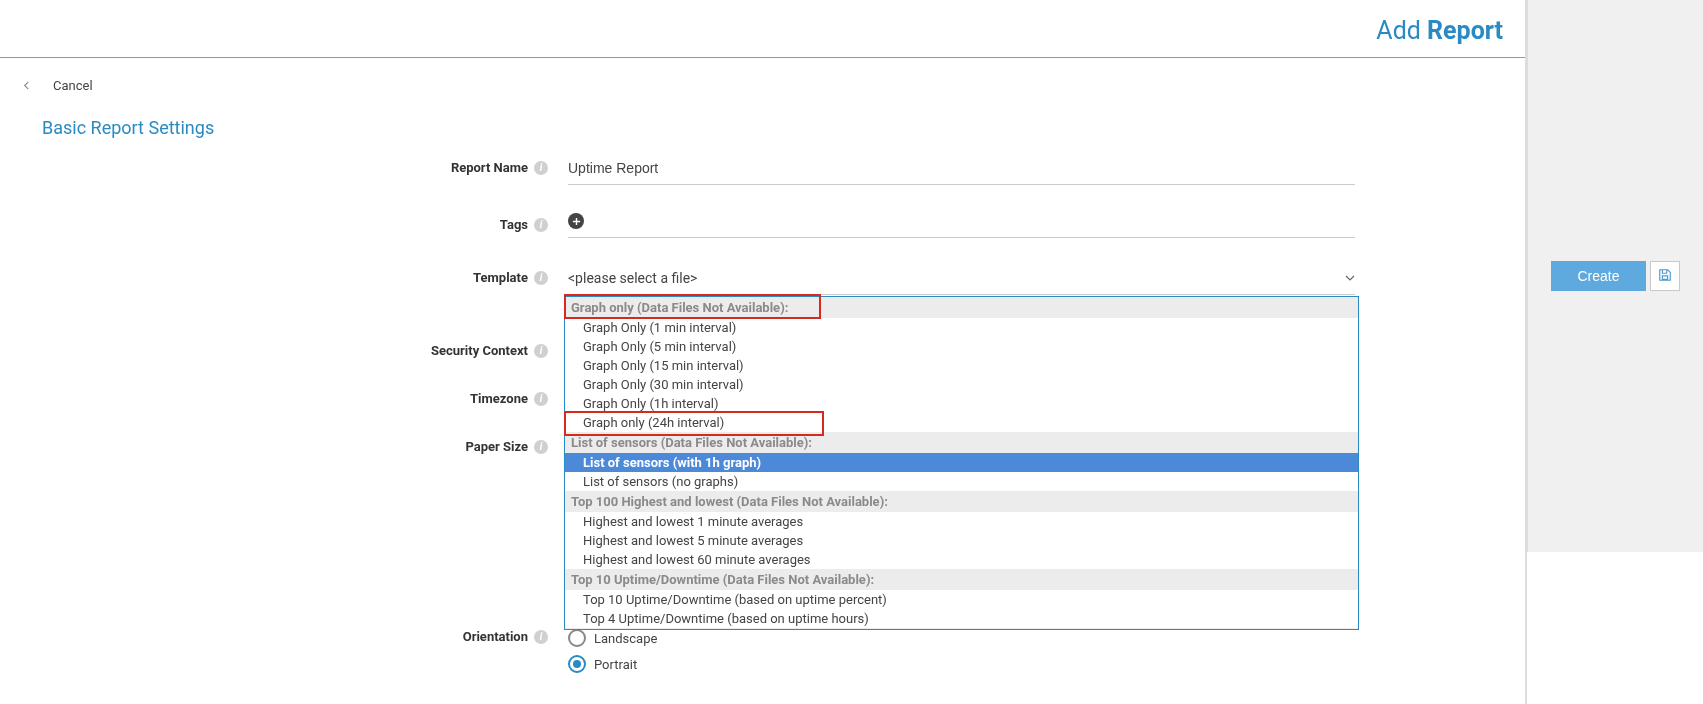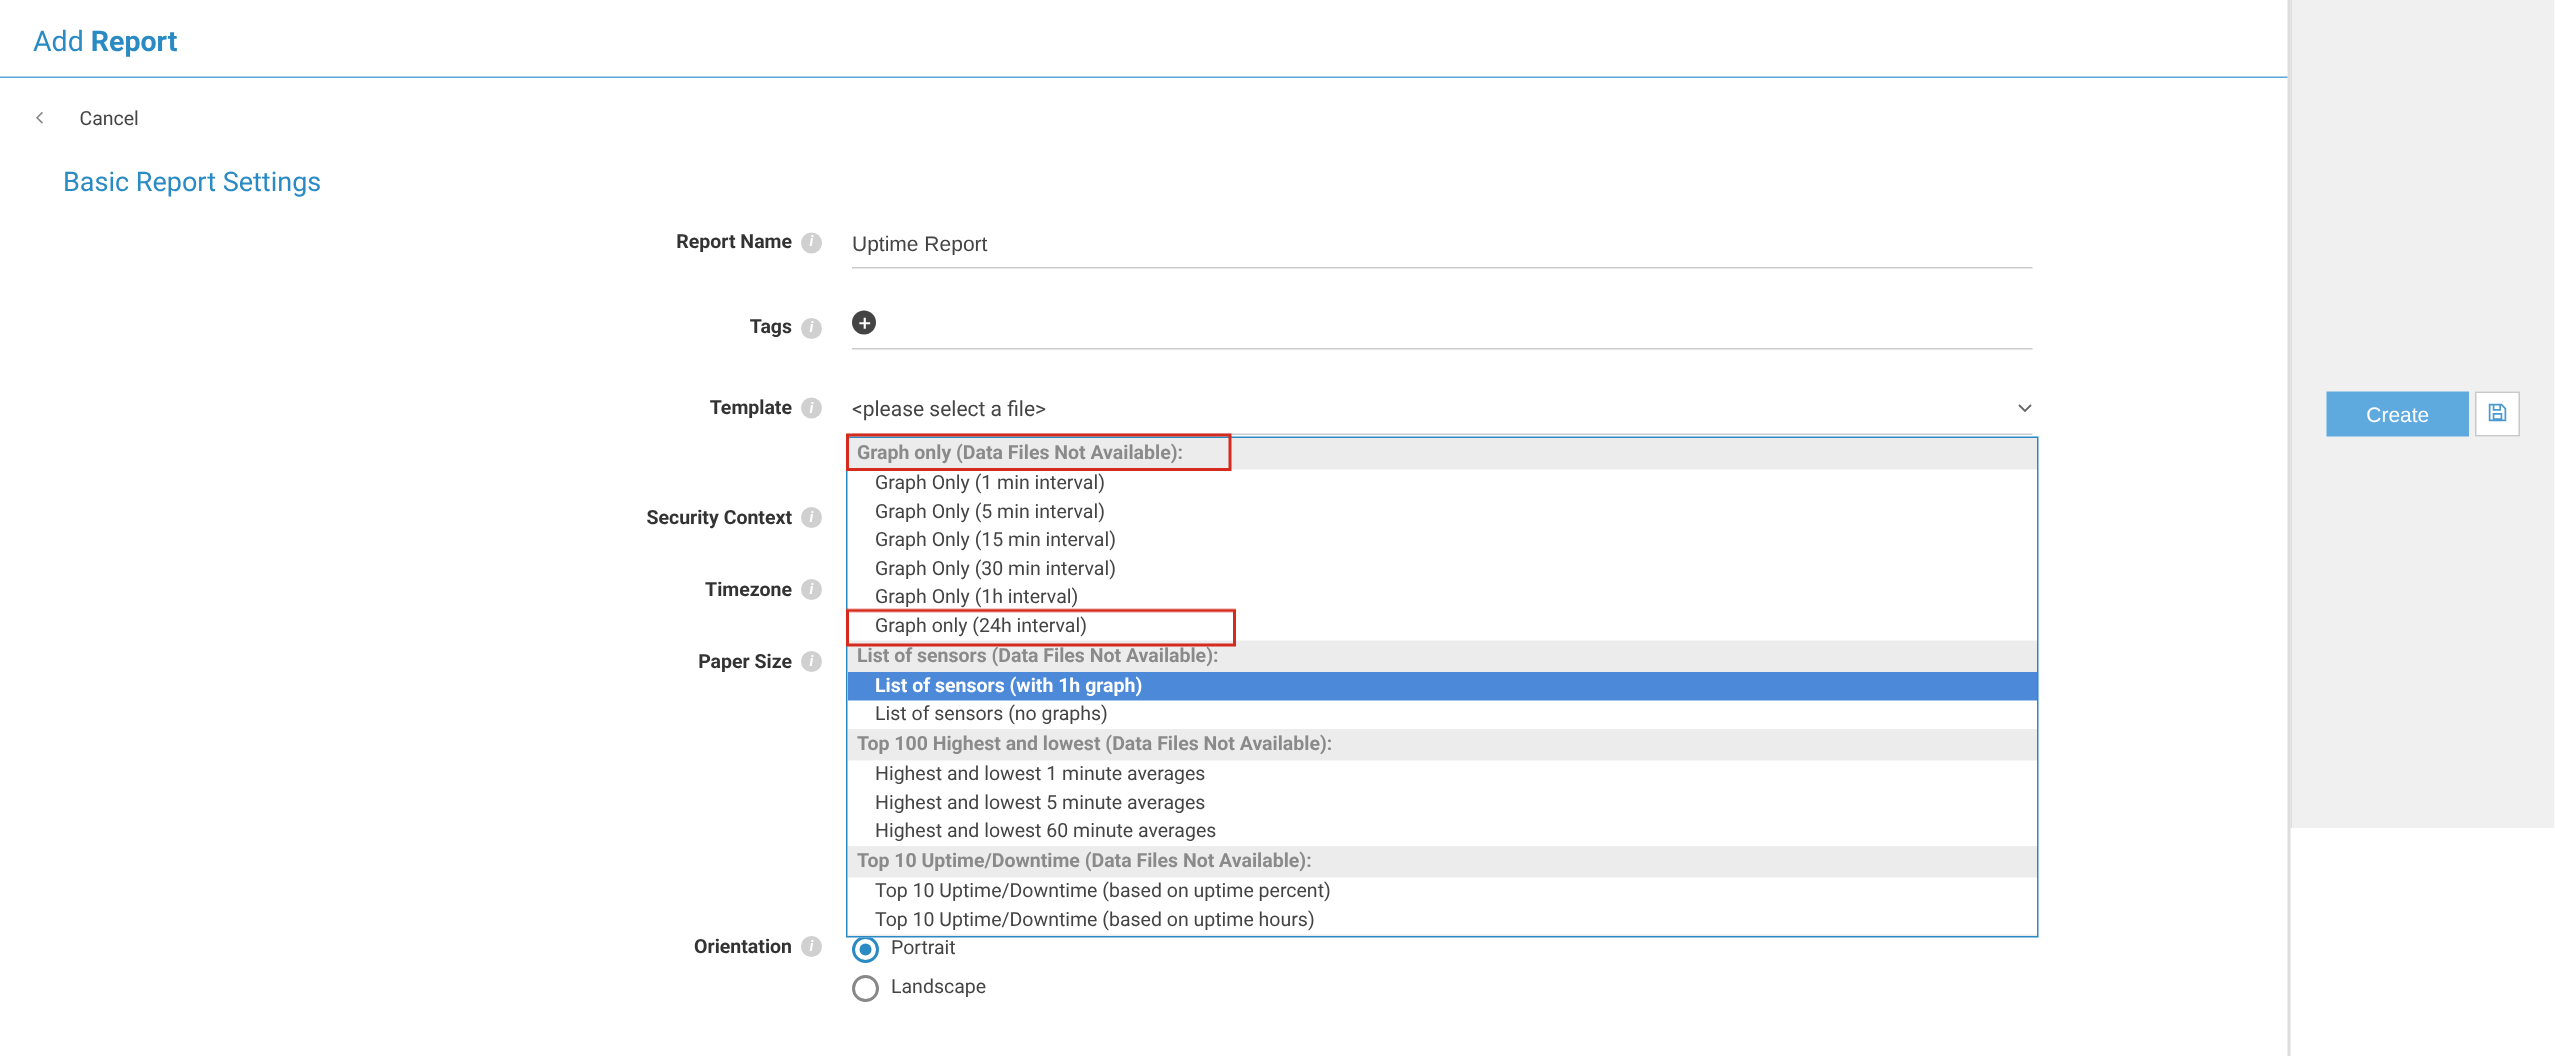--- a/index.html
+++ b/index.html
@@ -15,23 +15,24 @@
   }
   .main-container {
     width: 1527px;
     height: 704px;
     position: relative;
     border-right: 2px solid #ddd;
     padding: 0;
   }
   .page-title {
     padding: 16px 22px 12px;
-    font-size: 19px;
+    font-size: 25px;
     color: #2a8ac3;
     font-weight: 400;
+    text-align: right;
   }
   .page-title b { font-weight: 700; }
   .divider-line {
     height: 1px;
     background: #5aa8d6;
     margin-bottom: 12px;
   }
   .cancel-row {
     padding: 8px 22px 24px;
     font-size: 13px;
@@ -312,21 +313,21 @@
                 <div class="dd-item">Graph only (24h interval)</div>
                 <div class="dd-group">List of sensors (Data Files Not Available):</div>
                 <div class="dd-item dd-item-selected">List of sensors (with 1h graph)</div>
                 <div class="dd-item">List of sensors (no graphs)</div>
                 <div class="dd-group">Top 100 Highest and lowest (Data Files Not Available):</div>
                 <div class="dd-item">Highest and lowest 1 minute averages</div>
                 <div class="dd-item">Highest and lowest 5 minute averages</div>
                 <div class="dd-item">Highest and lowest 60 minute averages</div>
                 <div class="dd-group">Top 10 Uptime/Downtime (Data Files Not Available):</div>
                 <div class="dd-item">Top 10 Uptime/Downtime (based on uptime percent)</div>
-                <div class="dd-item">Top 10 Uptime/Downtime (based on uptime hours)</div>
+                <div class="dd-item">Top 4 Uptime/Downtime (based on uptime hours)</div>
                 <div class="dd-group">Top 100 Uptime/Downtime (Data Files Not Available):</div>
               </div>
           </div>
           <div class="red-box" style="top:28px;left:-4px;width:257px;height:25px;"></div>
           <div class="red-box" style="top:145px;left:-4px;width:260px;height:25px;"></div>
         </div>
       </div>
     </div>
 
     <div class="field-row overlapped" style="margin-top:44px;">
@@ -353,28 +354,28 @@
       <div class="field-control"></div>
     </div>
 
     <div class="field-row" style="margin-top:0;">
       <div class="field-label">
         <span>Orientation</span>
         <span class="info-icon">i</span>
       </div>
       <div class="field-control" id="orientation-control">
           <div class="radio-row">
+            <div class="radio-outer"></div>
+            <span>Landscape</span>
+          </div>
+          <div class="radio-row">
             <div class="radio-outer checked">
               <div class="radio-dot"></div>
             </div>
             <span>Portrait</span>
-          </div>
-          <div class="radio-row">
-            <div class="radio-outer"></div>
-            <span>Landscape</span>
           </div>
         </div>
     </div>
 
   </div>
 </div>
 
 <div class="right-sidebar">
   <div class="create-group">
     <button class="create-btn">Create</button>

